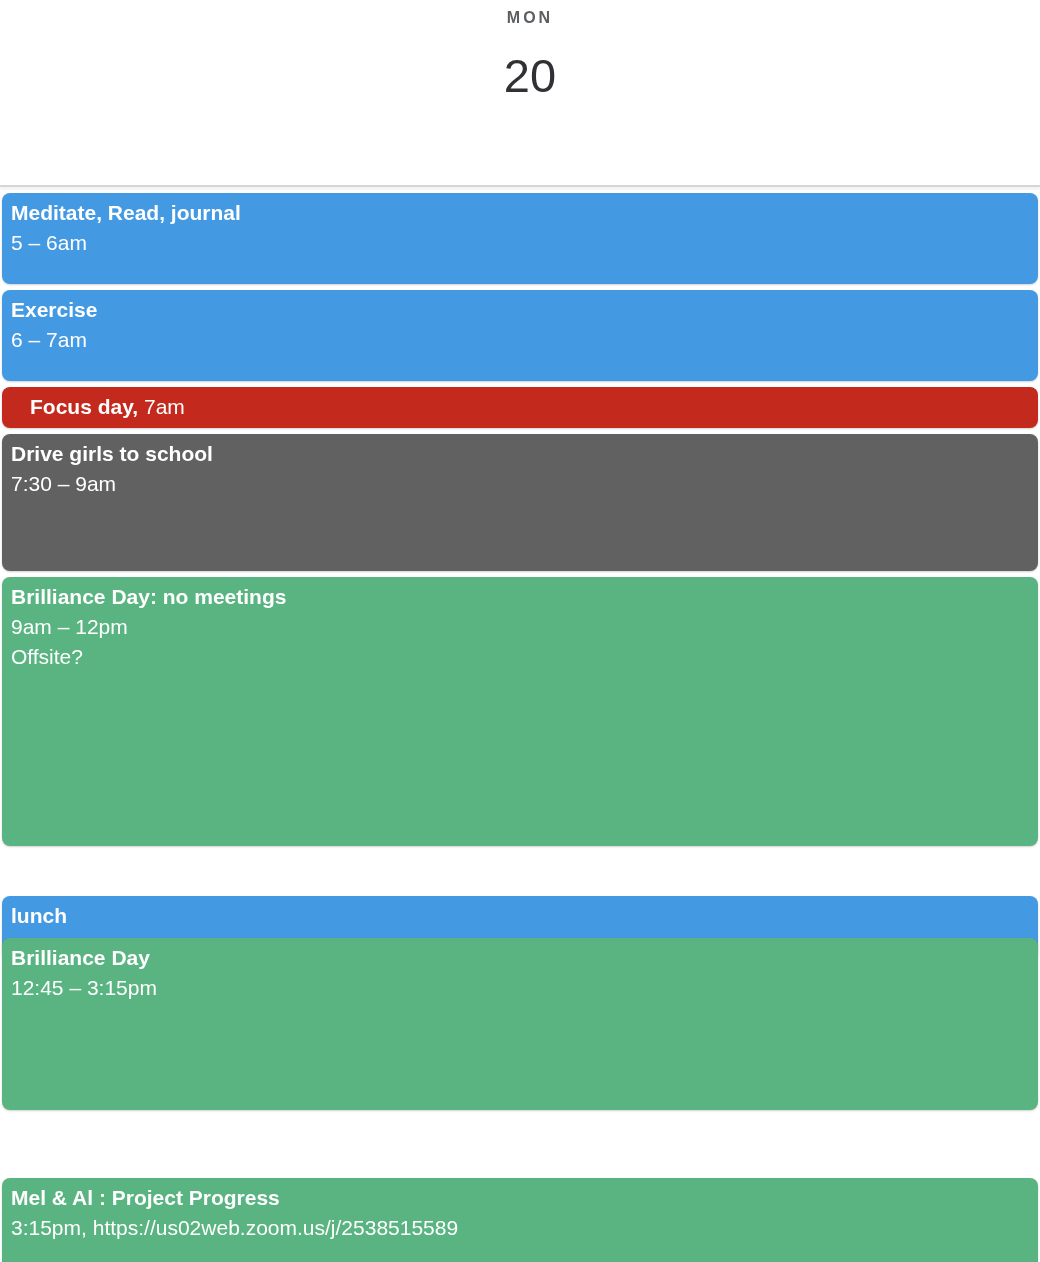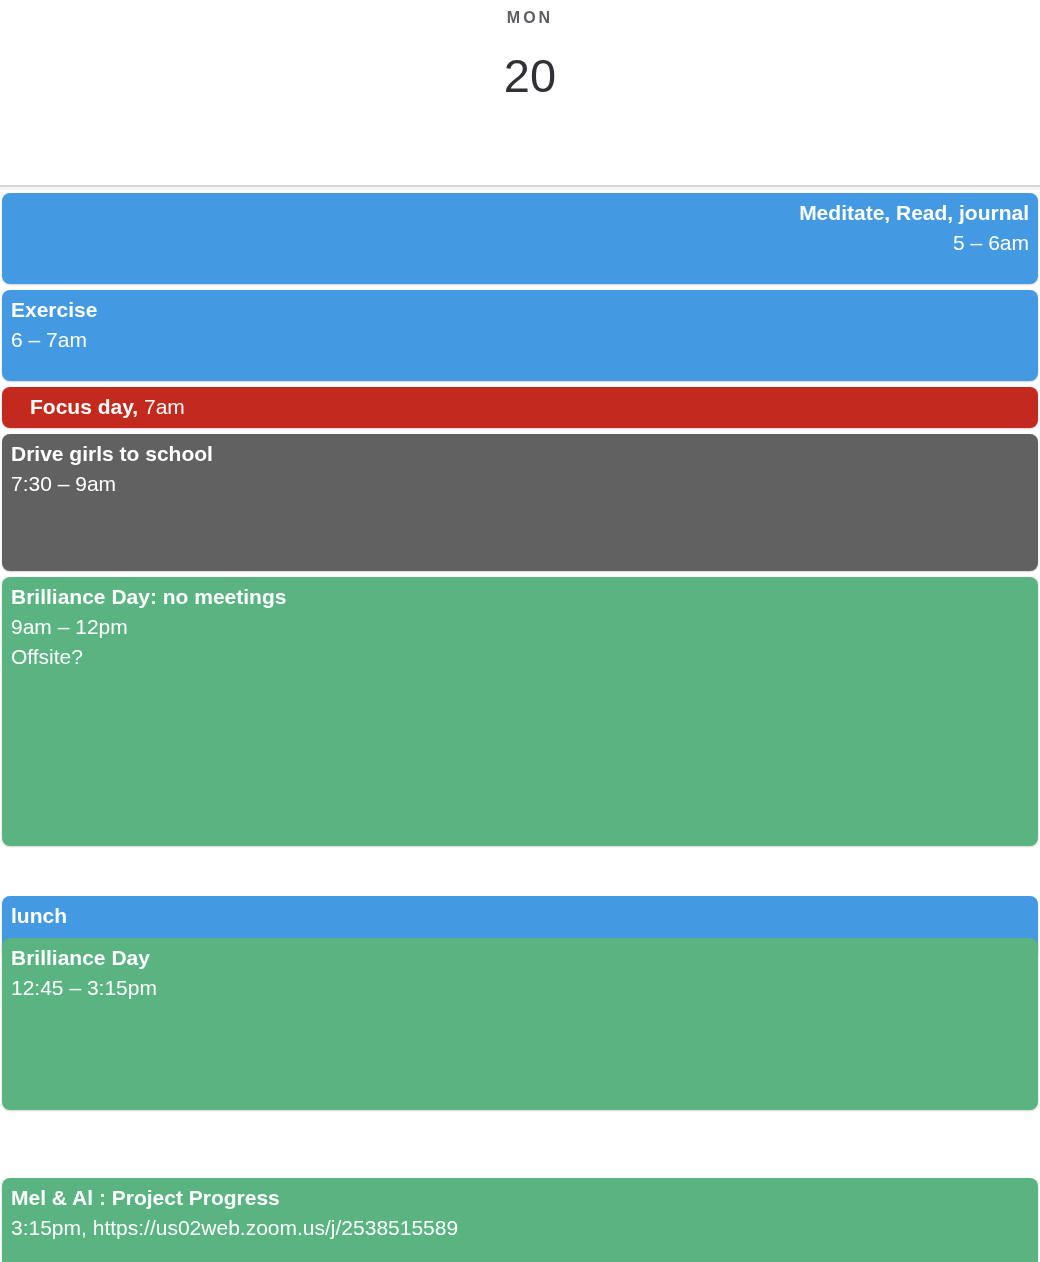--- a/index.html
+++ b/index.html
@@ -85,21 +85,21 @@
 <div class="page">
 
   <header class="day-header">
     <div class="weekday" style="color: rgb(91, 94, 98);">MON</div>
     <div class="day-number" style="color: rgb(48, 49, 52);">20</div>
   </header>
 
   <div class="divider" style="background: rgb(214, 214, 214);"></div>
 
   <div class="events-layer">
-      <div class="event" style="top: 193px; height: 91px; background: rgb(68, 153, 227); color: rgb(255, 255, 255); text-align: right;">
+      <div class="event" style="top: 193px; height: 91px; background: rgb(68, 153, 227); color: rgb(255, 255, 255);">
         <div class="event-line"><span class="event-title">Meditate, Read, journal</span></div>
         <div class="event-line">5 – 6am</div>
       </div>
       <div class="event" style="top: 290px; height: 91px; background: rgb(68, 153, 227); color: rgb(255, 255, 255);">
         <div class="event-line"><span class="event-title">Exercise</span></div>
         <div class="event-line">6 – 7am</div>
       </div>
       <div class="event" style="top: 387px; height: 41px; background: rgb(196, 41, 29); color: rgb(255, 255, 255); padding-left: 28px;">
         <div class="event-line"><span class="event-title">Focus day,</span><span> 7am</span></div>
       </div>

